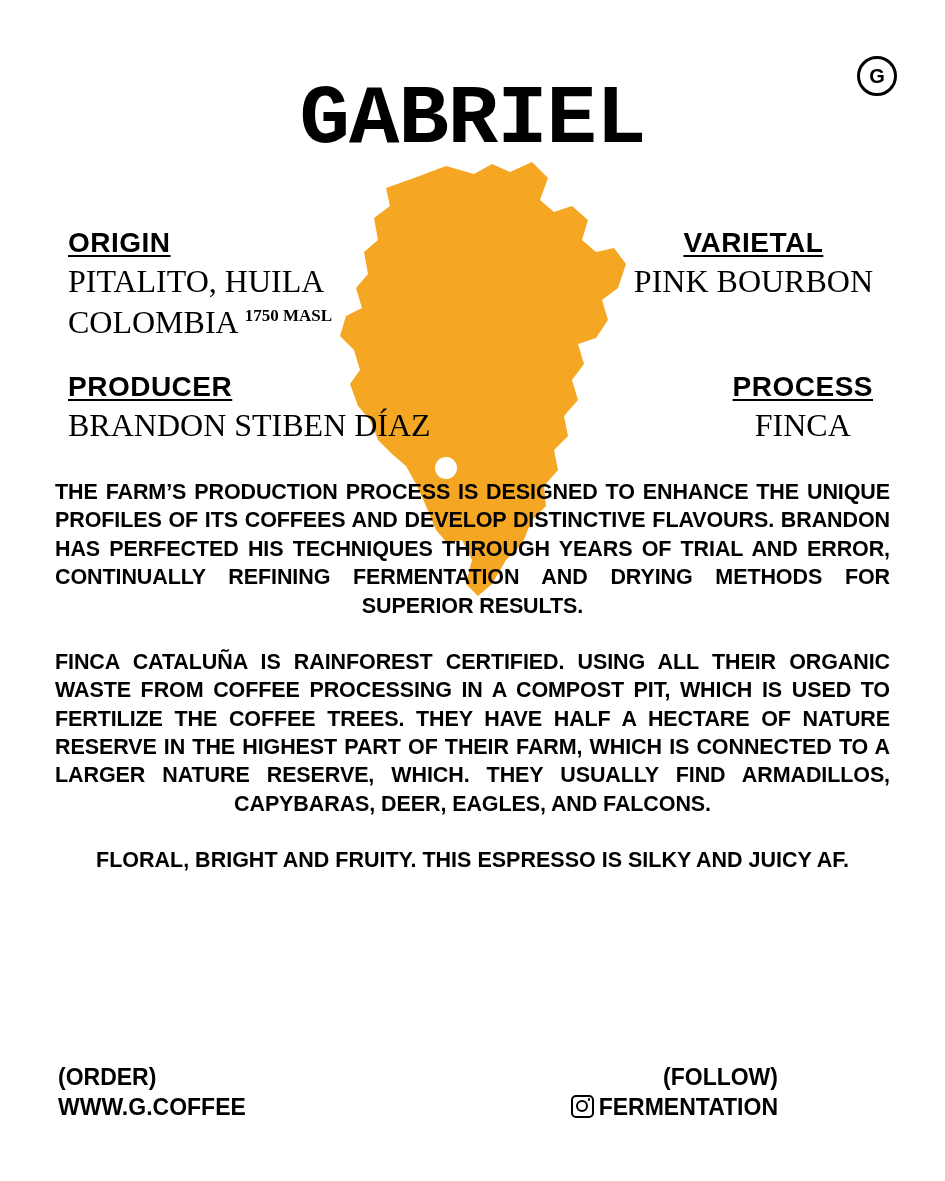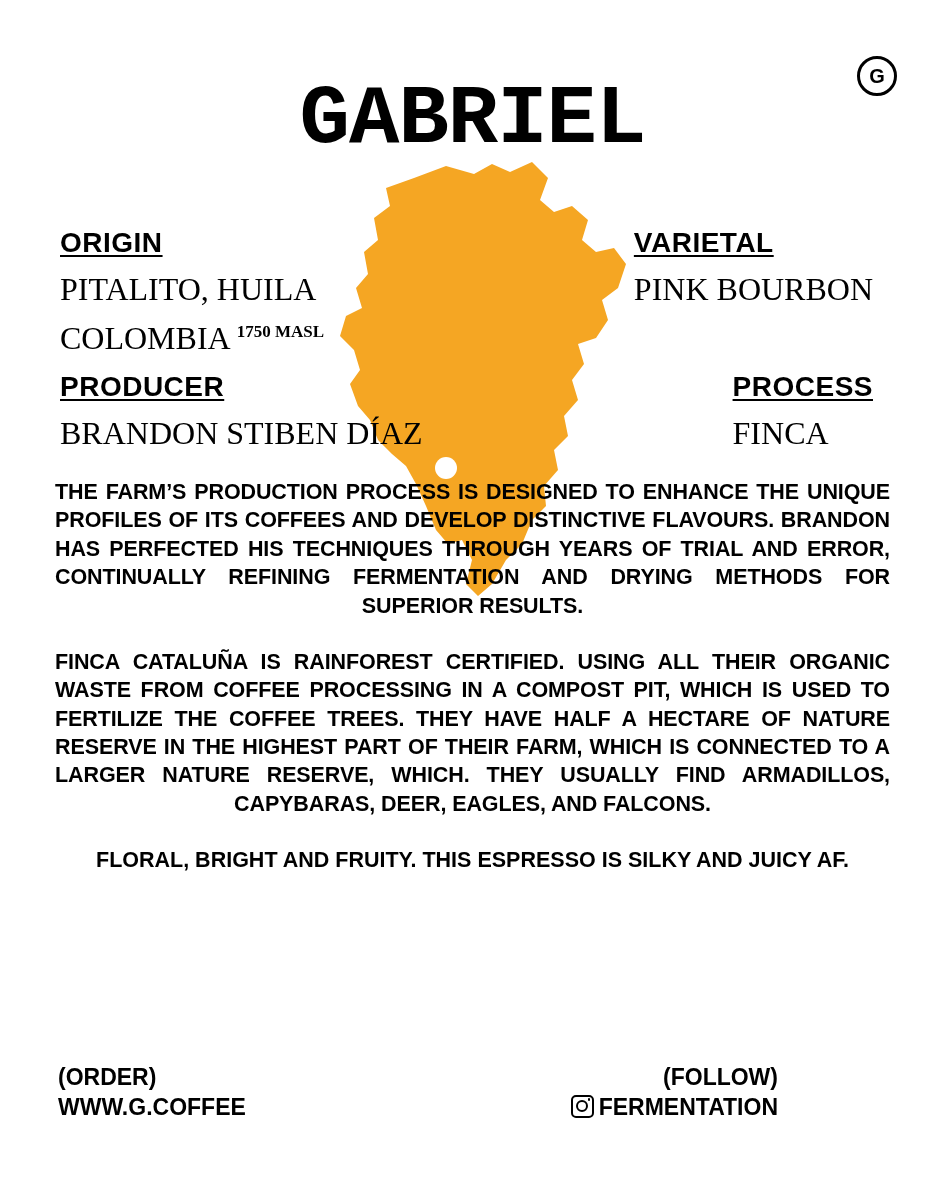--- a/index.html
+++ b/index.html
@@ -73,44 +73,44 @@
     left: 0;
     width: 945px;
     z-index: 2;
   }
   .info-row {
     position: relative;
     height: 100px;
   }
   .col-left {
     position: absolute;
-    left: 60px;
+    left: 68px;
     top: 0;
     text-align: left;
   }
   .col-right {
     position: absolute;
     right: 72px;
     top: 0;
-    text-align: left;
+    text-align: center;
   }
   .field-label {
     font-family: "Liberation Sans", sans-serif;
     font-weight: bold;
     font-size: 28px;
     text-decoration: underline;
     text-underline-offset: 3px;
     letter-spacing: 0.5px;
     line-height: 1.1;
   }
   .field-value {
     font-family: "Liberation Serif", serif;
     font-size: 32px;
     line-height: 1.15;
-    margin-top: 12px;
+    margin-top: 4px;
     white-space: nowrap;
   }
   .altitude {
     font-family: "Liberation Serif", serif;
     font-weight: bold;
     font-size: 17px;
     vertical-align: super;
     margin-left: 6px;
   }
 

